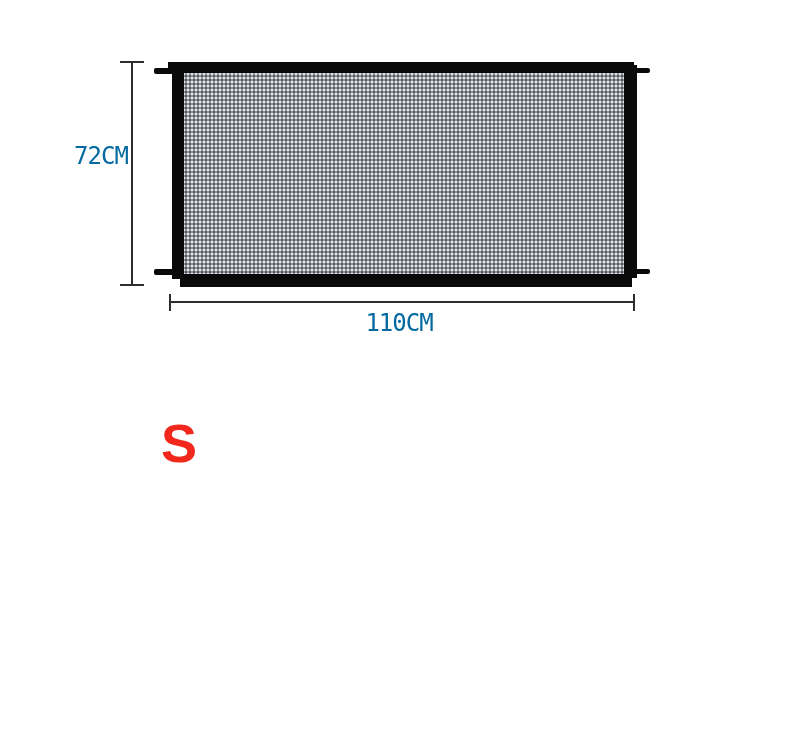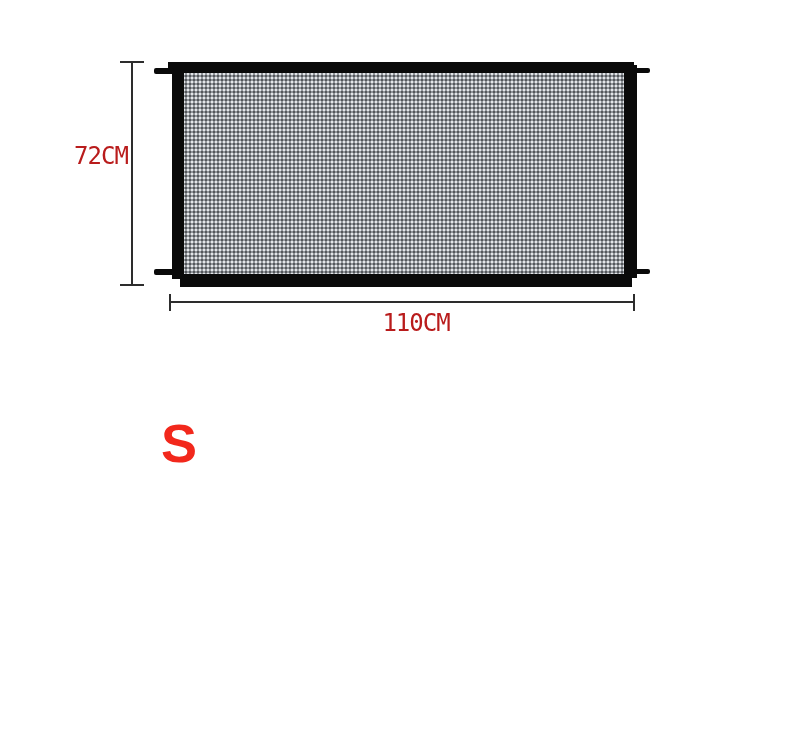--- a/index.html
+++ b/index.html
@@ -57,28 +57,28 @@
   .v-cap-top    { left: 120px; top: 61px;  width: 24px;  height: 2px; }
   .v-cap-bottom { left: 120px; top: 284px; width: 24px;  height: 2px; }
 
   .h-line       { left: 169px; top: 301px; width: 466px; height: 2px; }
   .h-tick-left  { left: 169px; top: 294px; width: 2px;   height: 17px; }
   .h-tick-right { left: 633px; top: 294px; width: 2px;   height: 17px; }
 
   
   .dim-label {
     position: absolute;
-    color: #b91c1c;
+    color: #0369a1;
     font-size: 24px;
     letter-spacing: -1px;
     text-align: center;
     white-space: nowrap;
   }
   .height-label { left: 68px;  top: 142px; width: 66px; }
-  .width-label  { left: 350px; top: 309px; width: 132px; }
+  .width-label  { left: 333px; top: 309px; width: 132px; }
 
   .size-letter {
     position: absolute;
     left: 161px;
     top: 416px;
     font-family: "Liberation Sans", "DejaVu Sans", sans-serif;
     font-weight: bold;
     font-size: 54px;
     line-height: 1;
     color: #f2281c;

